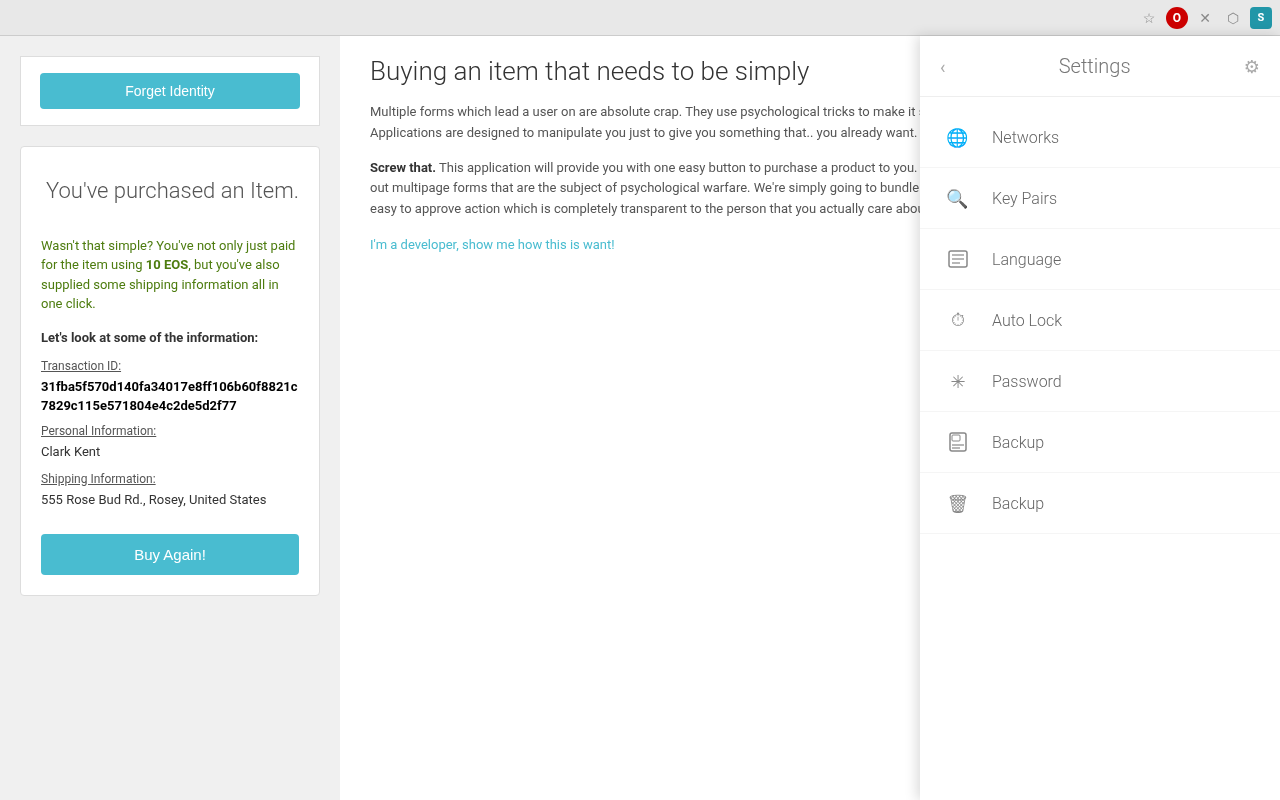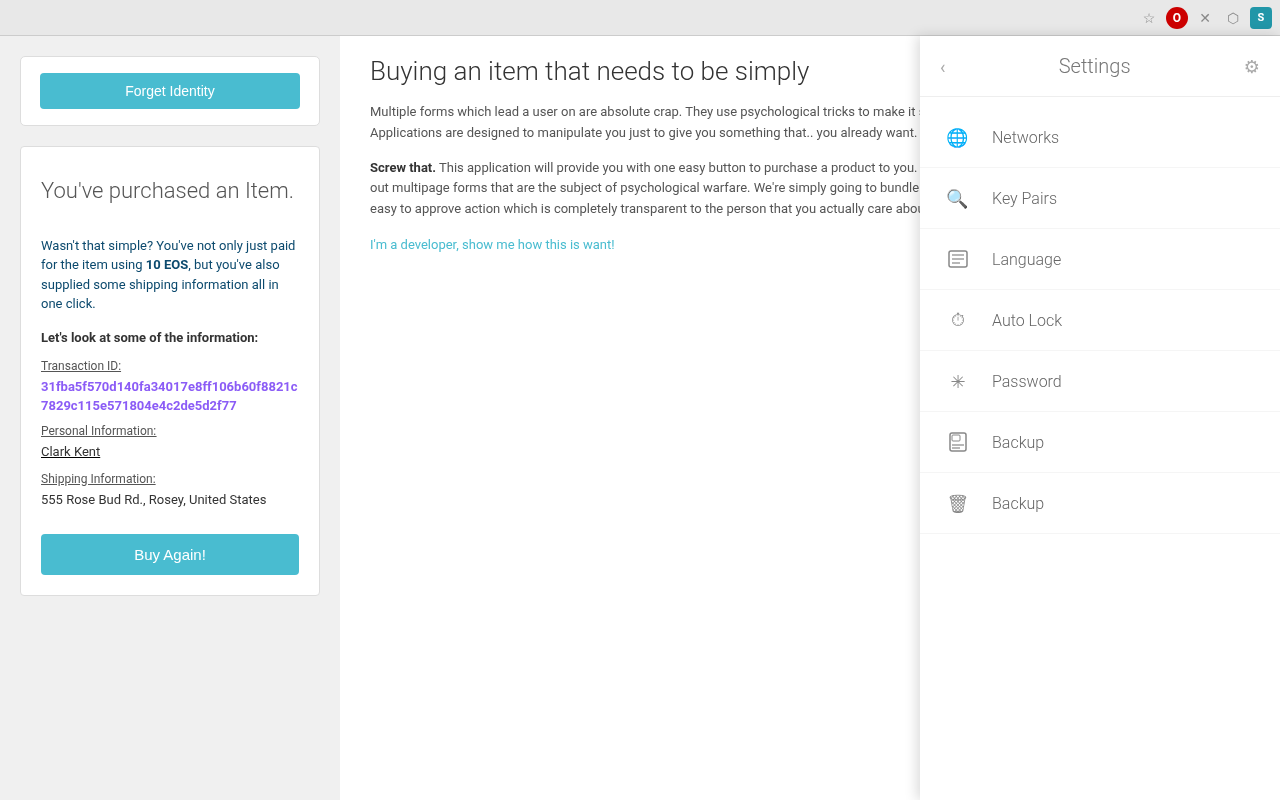--- a/index.html
+++ b/index.html
@@ -56,21 +56,21 @@
       width: 340px;
       padding: 20px;
       background: #f0f0f0;
       flex-shrink: 0;
     }
 
     
     .forget-card {
       background: white;
       border: 1px solid #ddd;
-      border-radius: 5px;
+      border-radius: 0;
       padding: 16px;
       margin-bottom: 20px;
       display: flex;
       justify-content: center;
     }
     .forget-btn {
       background: #49bcd0;
       color: white;
       border: none;
       border-radius: 4px;
@@ -83,32 +83,32 @@
 
     
     .purchase-card {
       background: white;
       border: 1px solid #ddd;
       border-radius: 4px;
       padding: 20px;
     }
 
     .purchase-title {
-      text-align: left;
+      text-align: right;
       font-size: 22px;
       color: #555;
       font-weight: 300;
       margin-bottom: 20px;
       line-height: 1.3;
       padding: 10px 0;
     }
 
     .purchase-desc {
       font-size: 13px;
-      color: #0c4a6e;
+      color: #4d7c0f;
       line-height: 1.5;
       margin-bottom: 16px;
     }
 
     .purchase-desc strong {
       font-weight: bold;
     }
 
     .info-section {
       margin-bottom: 10px;
@@ -117,21 +117,21 @@
     .info-label {
       font-size: 12px;
       color: #555;
       text-decoration: underline;
       display: block;
       margin-bottom: 3px;
     }
 
     .info-value {
       font-size: 13px;
-      color: #8b5cf6;
+      color: #000000;
       font-weight: bold;
       word-break: break-all;
     }
 
     .info-value-normal {
       font-size: 13px;
       color: #333;
     }
 
     .lets-look {
@@ -289,21 +289,21 @@
         <span>Wasn't that simple? You've not only just paid for the item using </span><strong>10 EOS</strong><span>, but you've also supplied some shipping information all in one click.</span>
       </p>
 
       <p class="lets-look">Let's look at some of the information:</p>
 
       <div class="info-section">
         <span class="info-label">Transaction ID:</span>
         <span class="info-value">31fba5f570d140fa34017e8ff106b60f8821c7829c115e571804e4c2de5d2f77</span>
       </div>
 
-      <div class="info-section" style="margin-top:0;text-decoration:underline;">
+      <div class="info-section" style="margin-top:0;">
         <span class="info-label">Personal Information:</span>
         <span class="info-value-normal">Clark Kent</span>
       </div>
 
       <div class="info-section" style="margin-top:12px;">
         <span class="info-label">Shipping Information:</span>
         <span class="info-value-normal">555 Rose Bud Rd., Rosey, United States</span>
       </div>
 
       <button class="buy-again-btn">Buy Again!</button>

